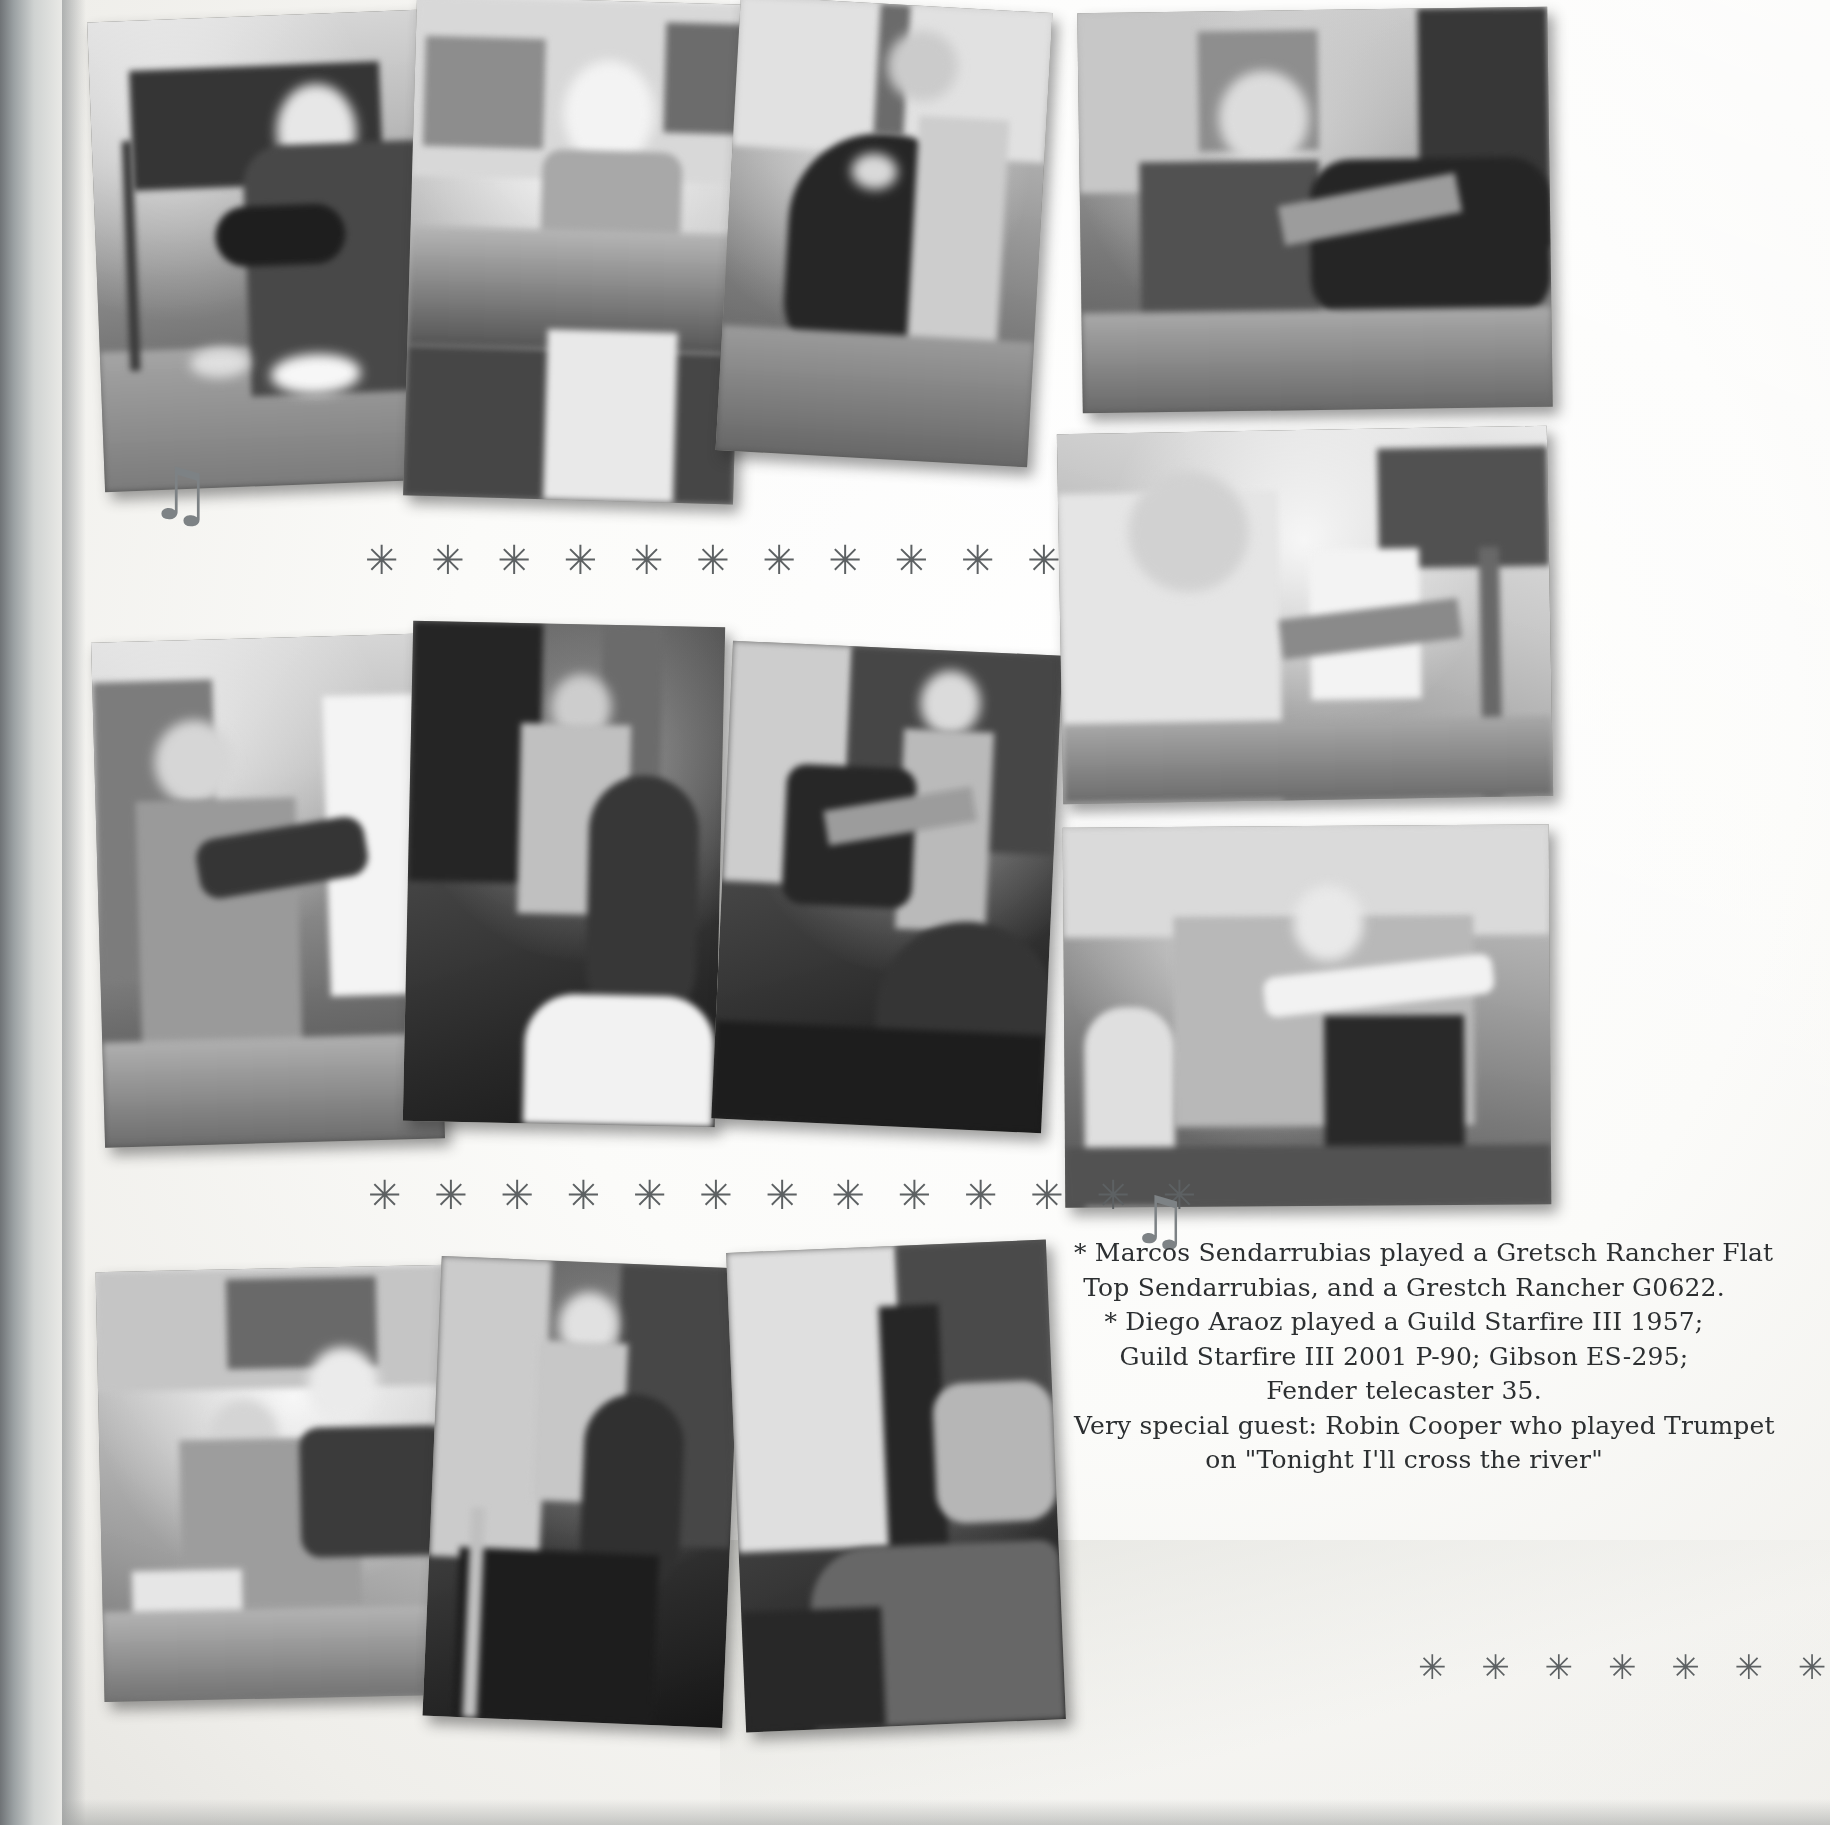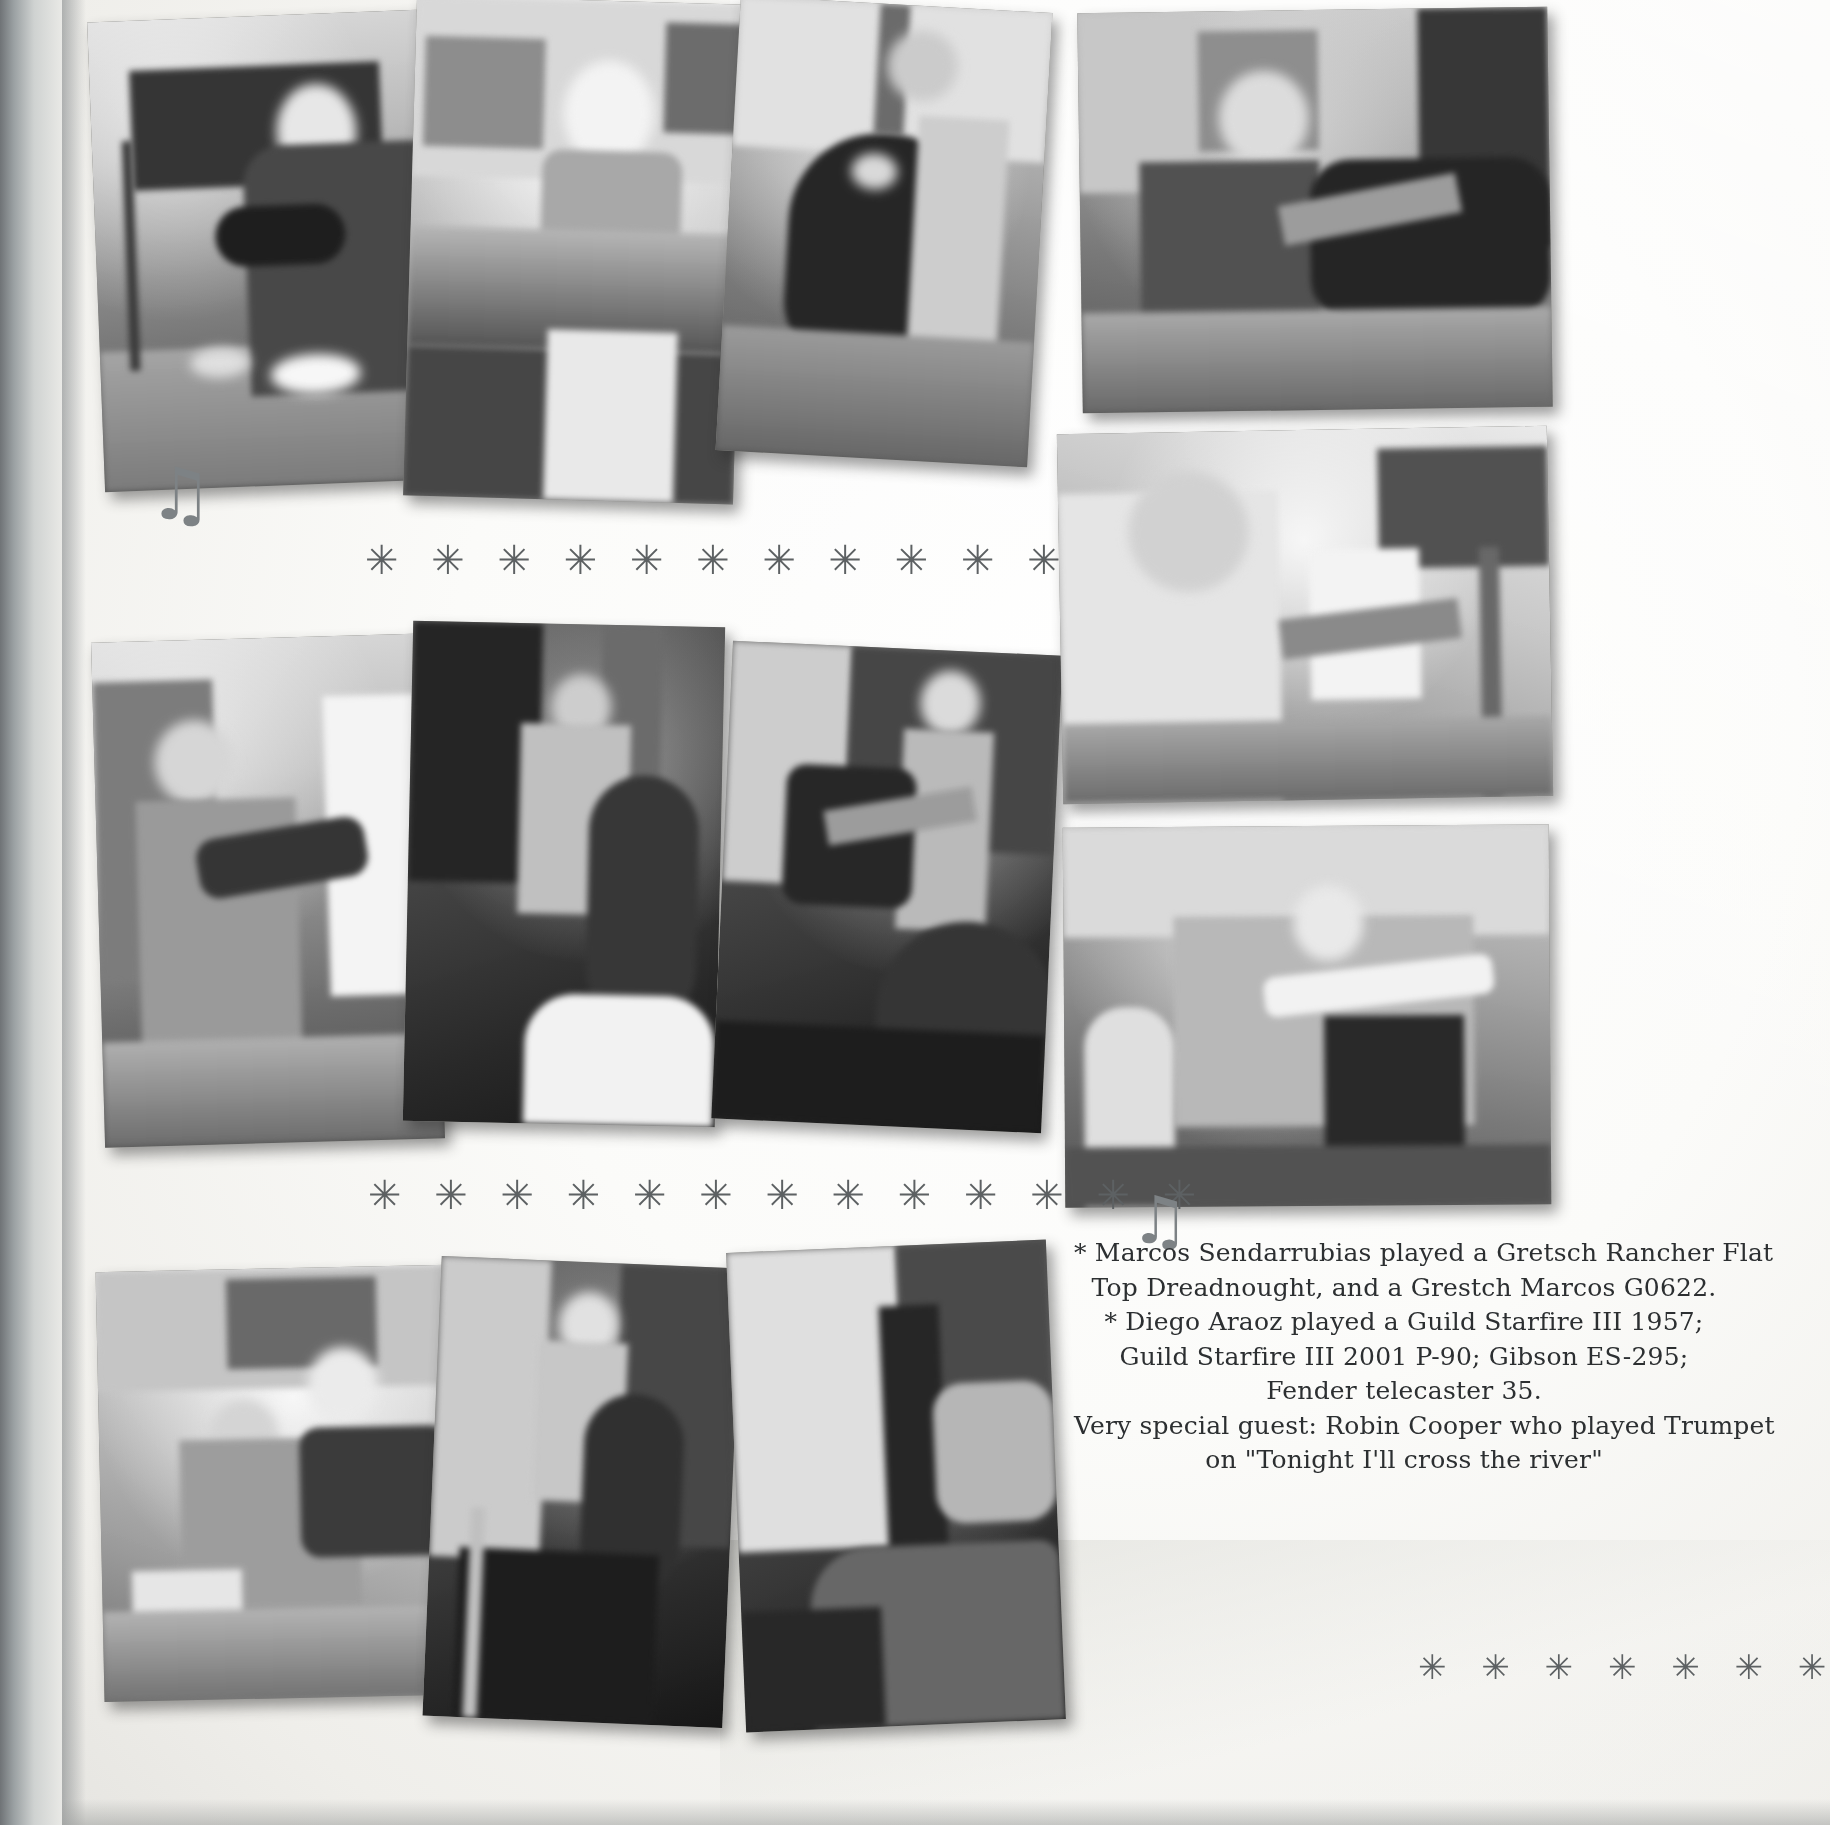--- a/index.html
+++ b/index.html
@@ -305,21 +305,21 @@
       <div class="bar" style="left:170px; top:0; width:150px; height:200px; background:#4e4d49;"></div>
       <div class="bar" style="left:150px; top:60px; width:60px; height:260px; background:#2b2a28;"></div>
       <div class="bar" style="left:200px; top:140px; width:120px; height:140px; background:#b5b3ae; border-radius:30px;"></div>
       <div class="bar" style="left:70px; top:300px; width:250px; height:180px; background:#6a6864; border-radius:60px 20px 0 0;"></div>
       <div class="bar" style="left:0; top:360px; width:140px; height:120px; background:#2d2c2a;"></div>
     </div>
   </div>
 
   <div class="caption">
     <span class="line">* Marcos Sendarrubias played a Gretsch Rancher Flat</span>
-    <span class="line">Top Dreadnought,  and a Grestch Marcos G0622.</span>
+    <span class="line">Top Sendarrubias,  and a Grestch Rancher G0622.</span>
     <span class="line">* Diego Araoz played a Guild Starfire III 1957;</span>
     <span class="line">Guild Starfire III 2001 P-90; Gibson ES-295;</span>
     <span class="line">Fender telecaster 35.</span>
     <span class="line">Very special guest: Robin Cooper who played Trumpet</span>
     <span class="line">on "Tonight I'll cross the river"</span>
   </div>
 
   <div class="divider small" style="left:1418px; top:1650px;">✳ ✳ ✳ ✳ ✳ ✳ ✳</div>
 
   <div class="page-bottom-edge"></div>

